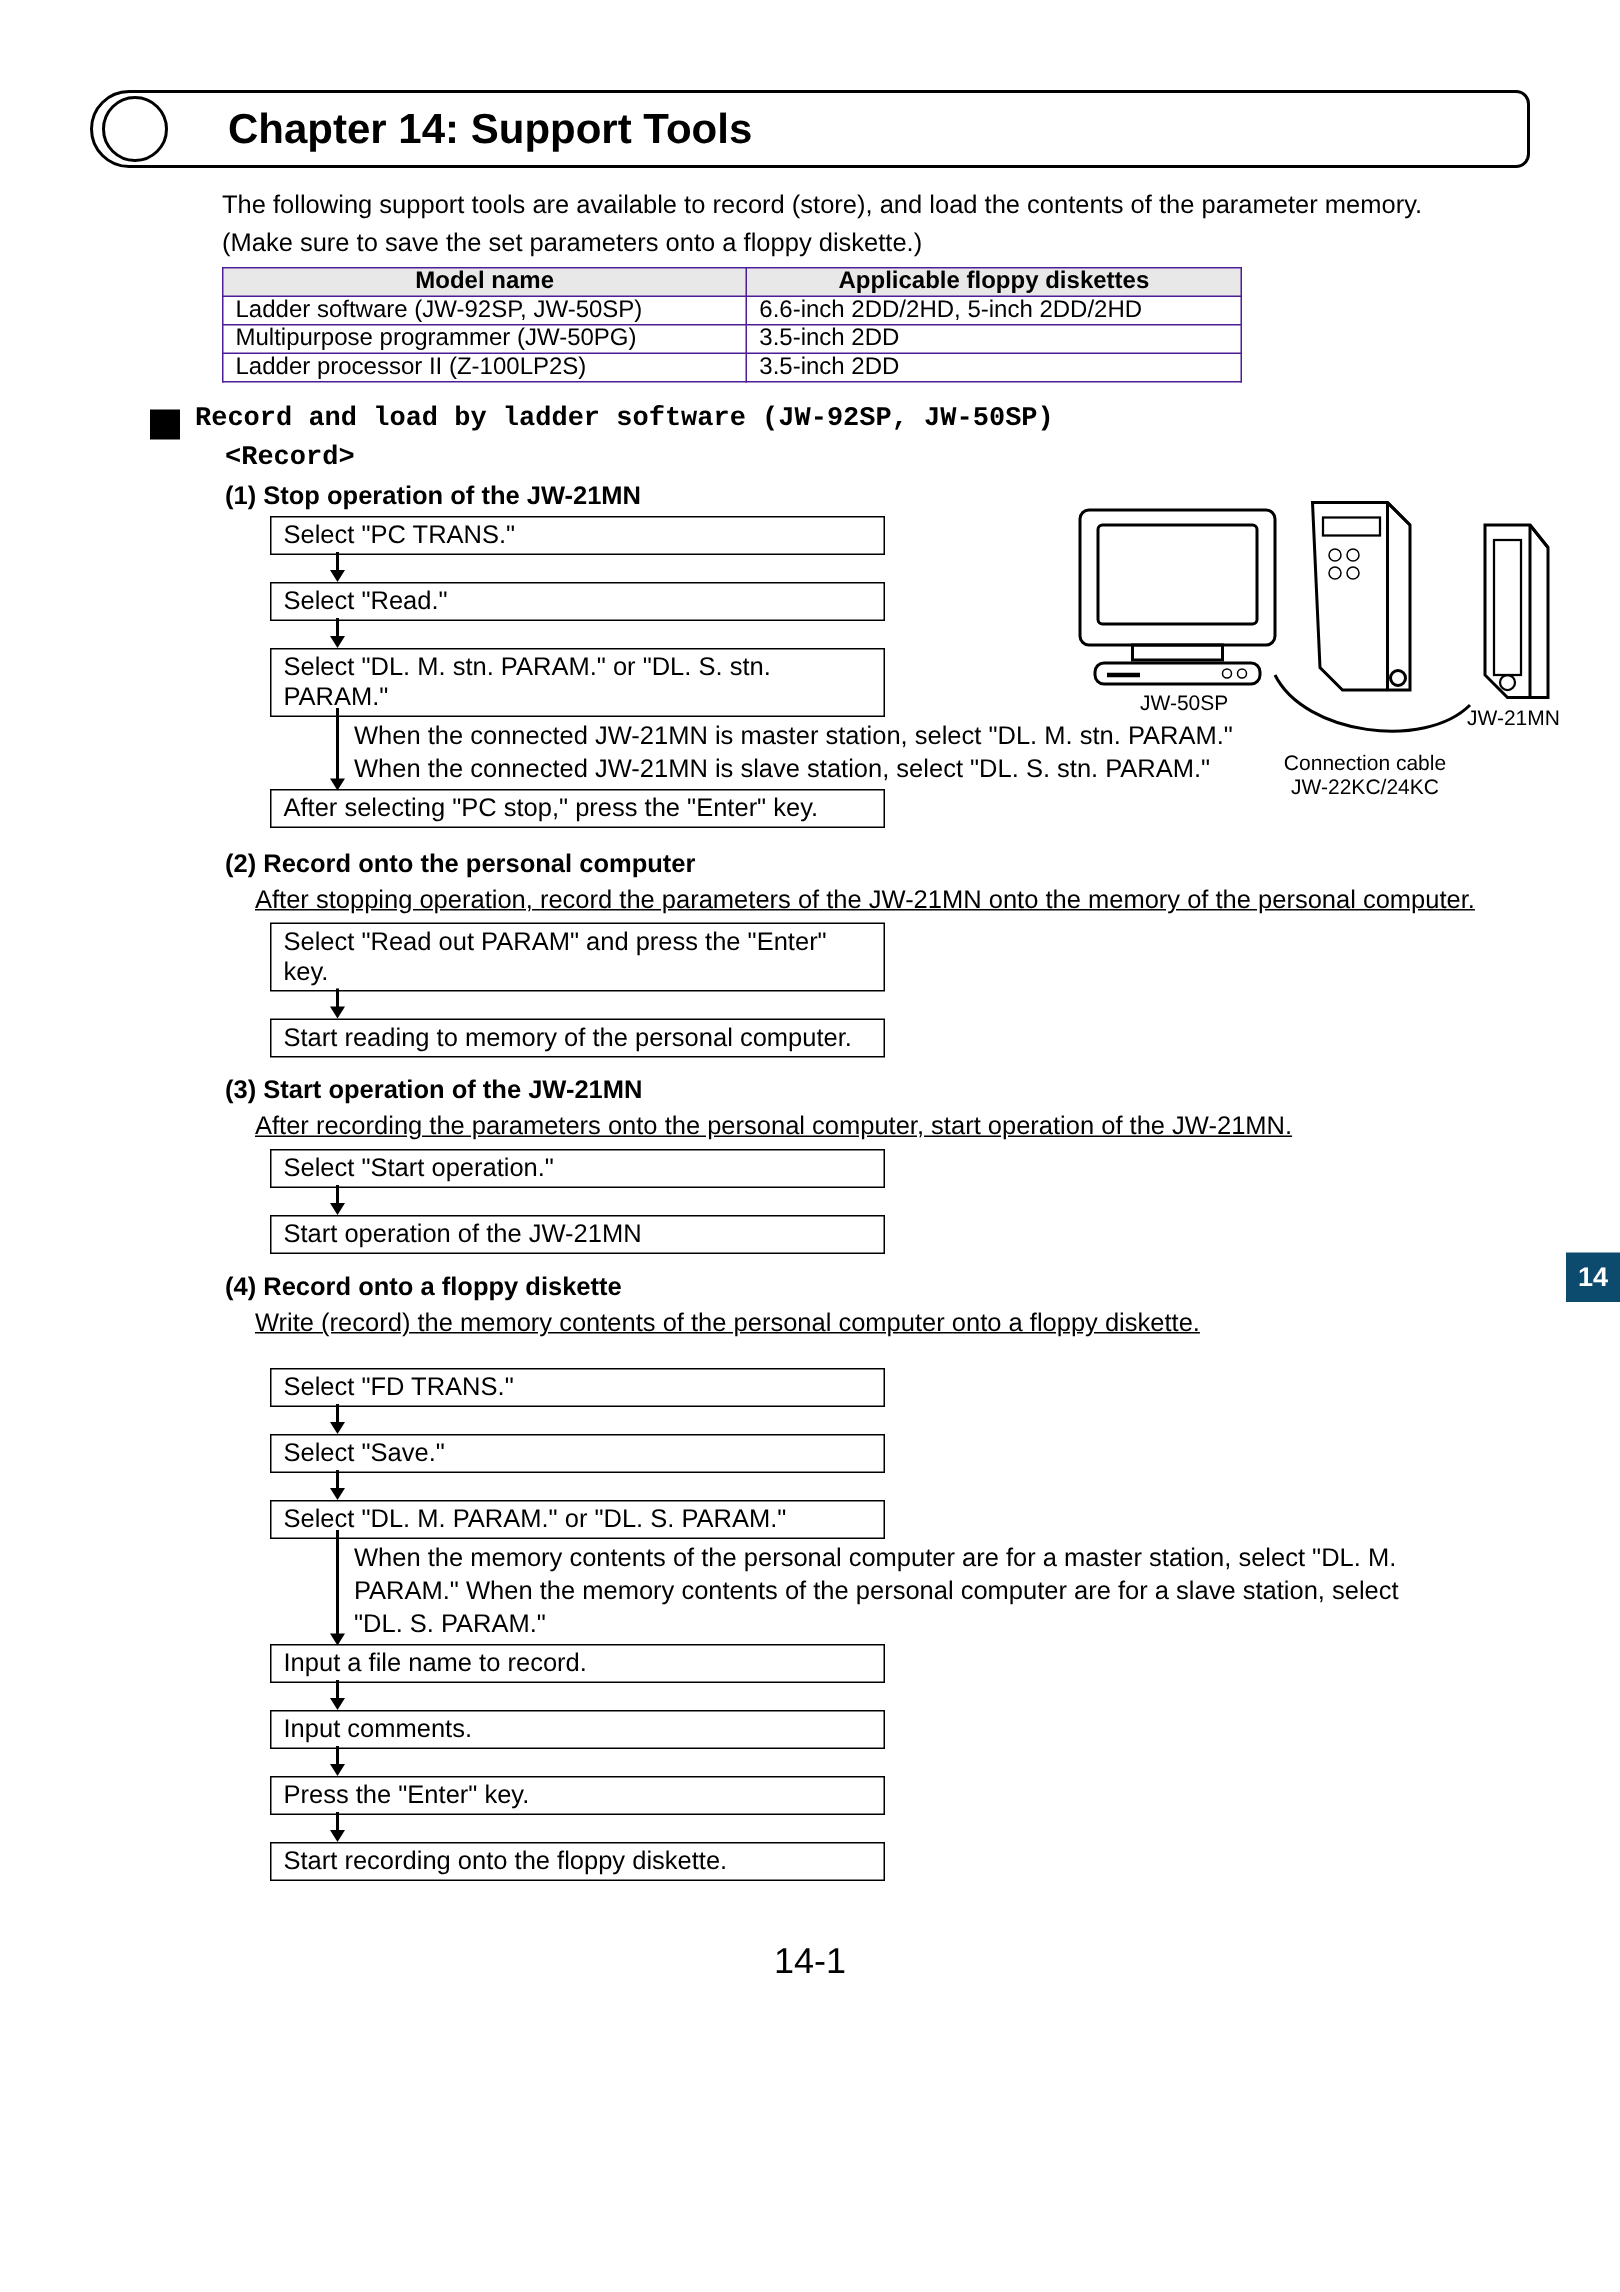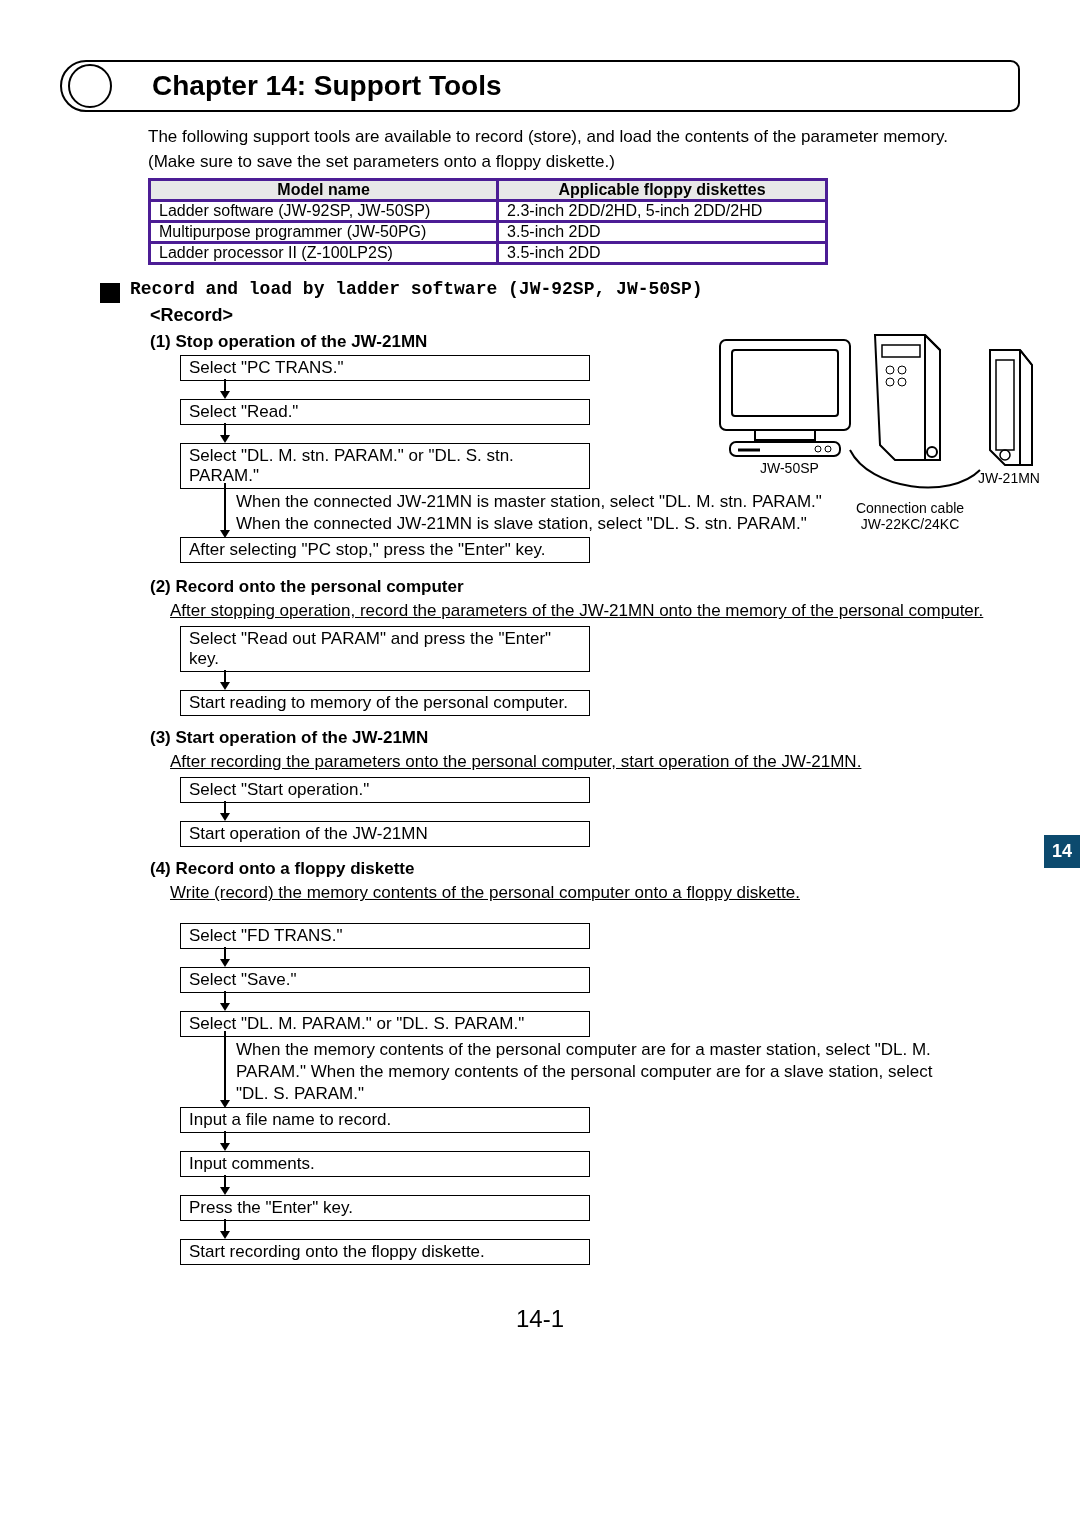--- a/index.html
+++ b/index.html
@@ -34,21 +34,21 @@
   .intro { margin-left: 88px; margin-bottom: 4px; line-height: 1.3; }
   .note { margin-left: 88px; margin-bottom: 6px; }
 
   table.tools {
     border-collapse: collapse;
     margin-left: 88px;
     margin-bottom: 14px;
     width: 680px;
   }
   table.tools th, table.tools td {
-    border: 3px solid #4c1d95;
+    border: 1px solid #4c1d95;
     padding: 0 8px;
     text-align: left;
     font-size: 16px;
   }
   table.tools th {
     background: #e8e8e8;
     font-weight: bold;
     text-align: center;
   }
 
@@ -61,21 +61,21 @@
     margin-bottom: 2px;
     font-size: 18px;
     font-family: Liberation Mono, monospace;
   }
   .black-box {
     width: 20px; height: 20px;
     background: #000;
     flex: 0 0 auto;
     margin-top: 4px;
   }
-  .record-label { font-weight: bold; margin-left: 90px; font-size: 18px;}
+  .record-label { font-weight: bold; margin-left: 90px; font-size: 18px; font-family: Liberation Mono, monospace;}
 
   .step-head {
     font-weight: bold;
     margin-left: 90px;
     margin-top: 6px;
     margin-bottom: 3px;
   }
   .step-text { margin-left: 110px; margin-bottom: 4px; line-height: 1.3; text-decoration: underline; }
 
   .flow { margin-left: 120px; position: relative; }
@@ -171,21 +171,21 @@
 <p class="note">(Make sure to save the set parameters onto a floppy diskette.)</p>
 
 <table class="tools">
   <tbody>
       <tr>
     <th>Model name</th>
     <th>Applicable floppy diskettes</th>
   </tr>
   <tr>
     <td>Ladder software (JW-92SP, JW-50SP)</td>
-    <td>2.3-inch 2DD/2HD, 5-inch 2DD/2HD</td>
+    <td>6.6-inch 2DD/2HD, 5-inch 2DD/2HD</td>
   </tr>
   <tr>
     <td>Multipurpose programmer (JW-50PG)</td>
     <td>3.5-inch 2DD</td>
   </tr>
   <tr>
     <td>Ladder processor II (Z-100LP2S)</td>
     <td>3.5-inch 2DD</td>
   </tr>
 </tbody>

